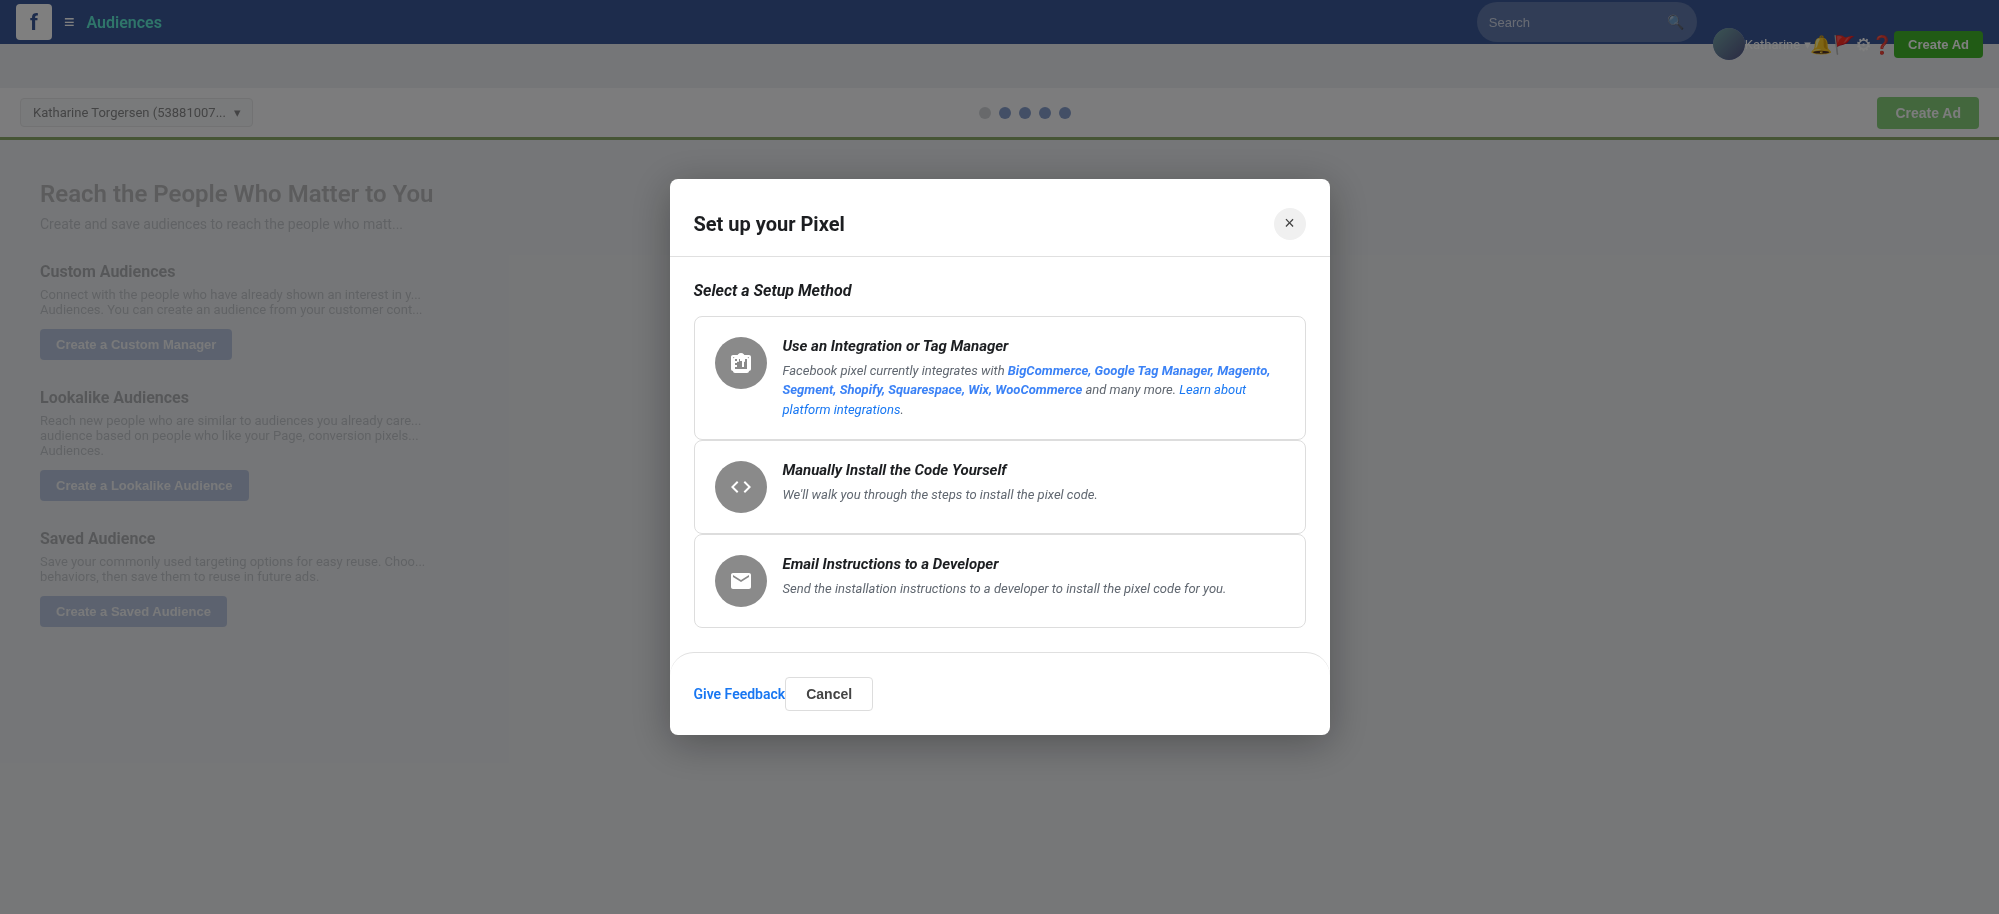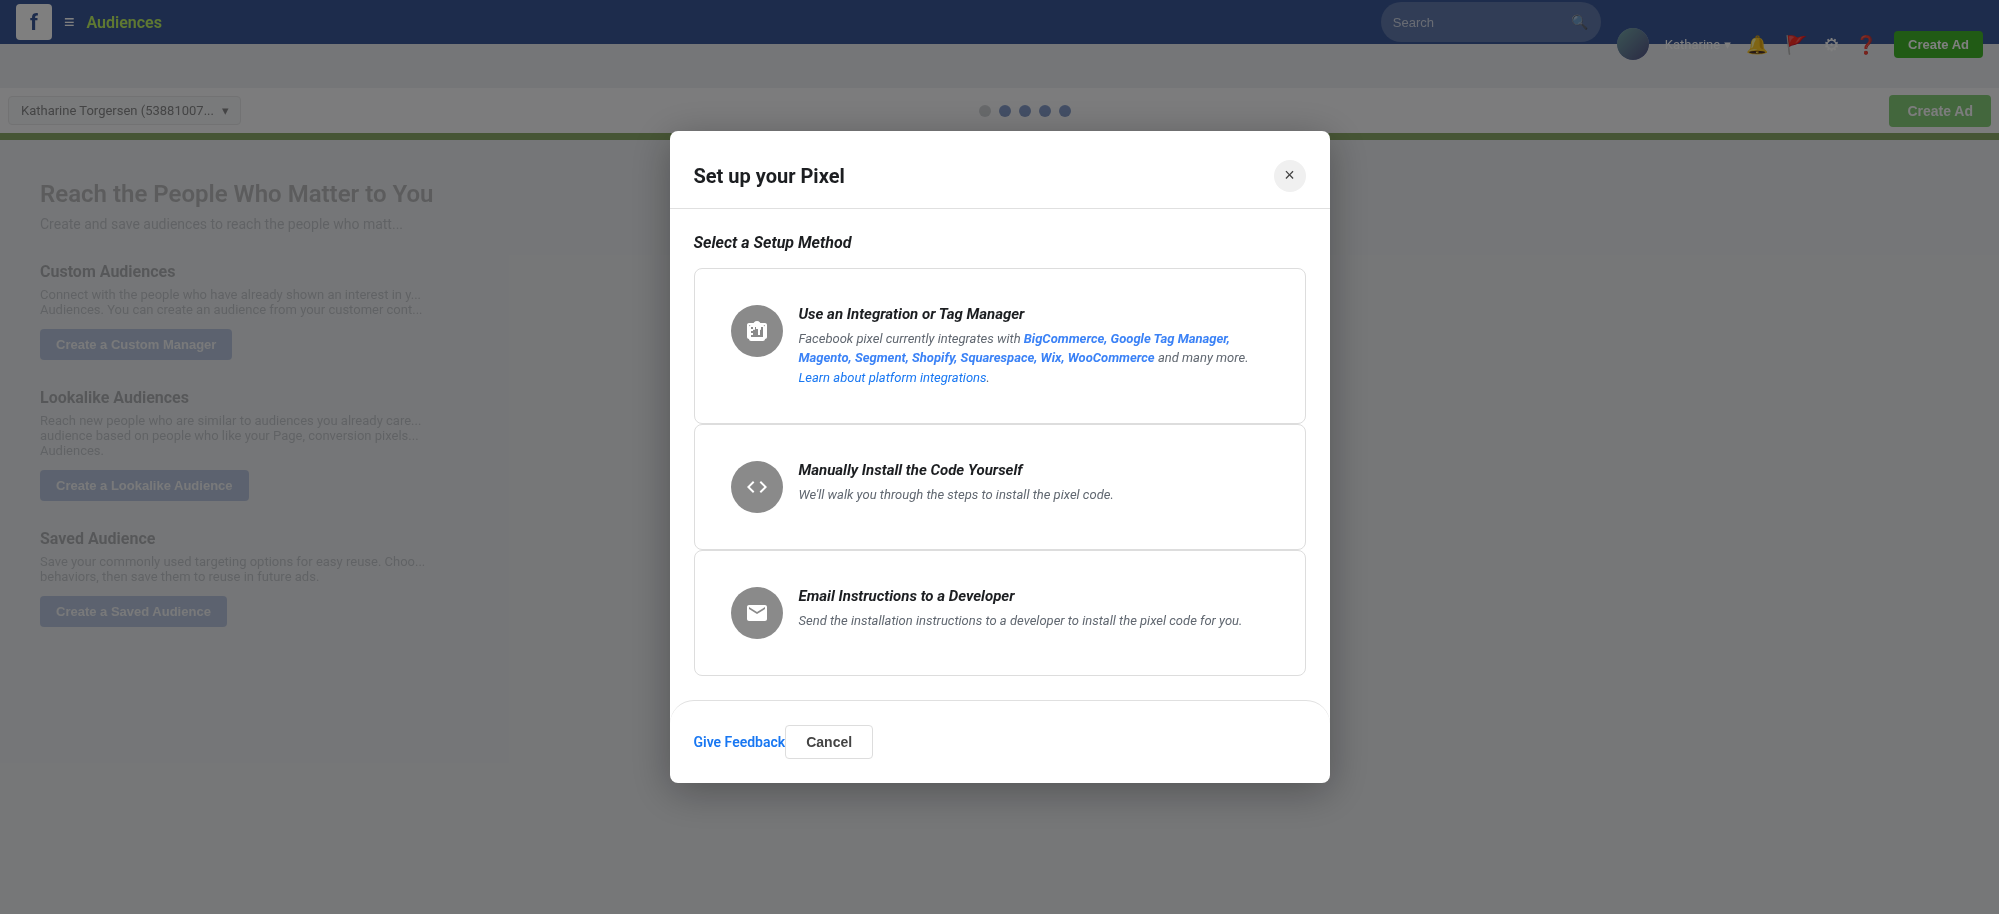--- a/index.html
+++ b/index.html
@@ -39,21 +39,21 @@
       color: #3b5998;
       flex-shrink: 0;
     }
     .nav-hamburger {
       color: white;
       font-size: 18px;
       margin: 0 12px;
       cursor: pointer;
     }
     .nav-title {
-      color: #bef264;
+      color: #5eead4;
       font-size: 16px;
       font-weight: 600;
     }
     .nav-search {
       margin-left: auto;
       display: flex;
       align-items: center;
       background: rgba(255,255,255,0.2);
       border-radius: 20px;
       padding: 12px 12px;
@@ -65,21 +65,21 @@
       outline: none;
       color: white;
       font-size: 13px;
       width: 180px;
     }
     .nav-search input::placeholder { color: rgba(255,255,255,0.7); }
     .nav-search-icon { color: rgba(255,255,255,0.7); font-size: 14px; }
     .nav-right {
       display: flex;
       align-items: center;
-      gap: 16px;
+      gap: 0;
       margin-left: 16px;
       margin-top: 44px;
     }
     .nav-avatar {
       width: 32px;
       height: 32px;
       border-radius: 50%;
       background: #8b9dc3;
       display: flex;
       align-items: center;
@@ -129,22 +129,22 @@
     
     .account-bar {
       position: absolute;
       top: 44px;
       left: 0;
       right: 0;
       background: white;
       height: 52px;
       display: flex;
       align-items: center;
-      padding: 0 8px;
-      border-bottom: 7px solid #4d7c0f;
+      padding: 0 20px;
+      border-bottom: 3px solid #4d7c0f;
       z-index: 5;
     }
     .account-selector {
       display: flex;
       align-items: center;
       gap: 8px;
       background: #f5f6f7;
       border: 1px solid #ddd;
       border-radius: 4px;
       padding: 6px 12px;
@@ -276,21 +276,21 @@
       margin-bottom: 16px;
     }
 
     
     .setup-option {
       display: flex;
       align-items: flex-start;
       gap: 16px;
       border: 1px solid #ddd;
       border-radius: 8px;
-      padding: 36px;
+      padding: 20px;
       cursor: pointer;
       transition: border-color 0.15s, box-shadow 0.15s;
     }
 
     .option-icon {
       width: 52px;
       height: 52px;
       border-radius: 50%;
       background: #8a8a8a;
       display: flex;

